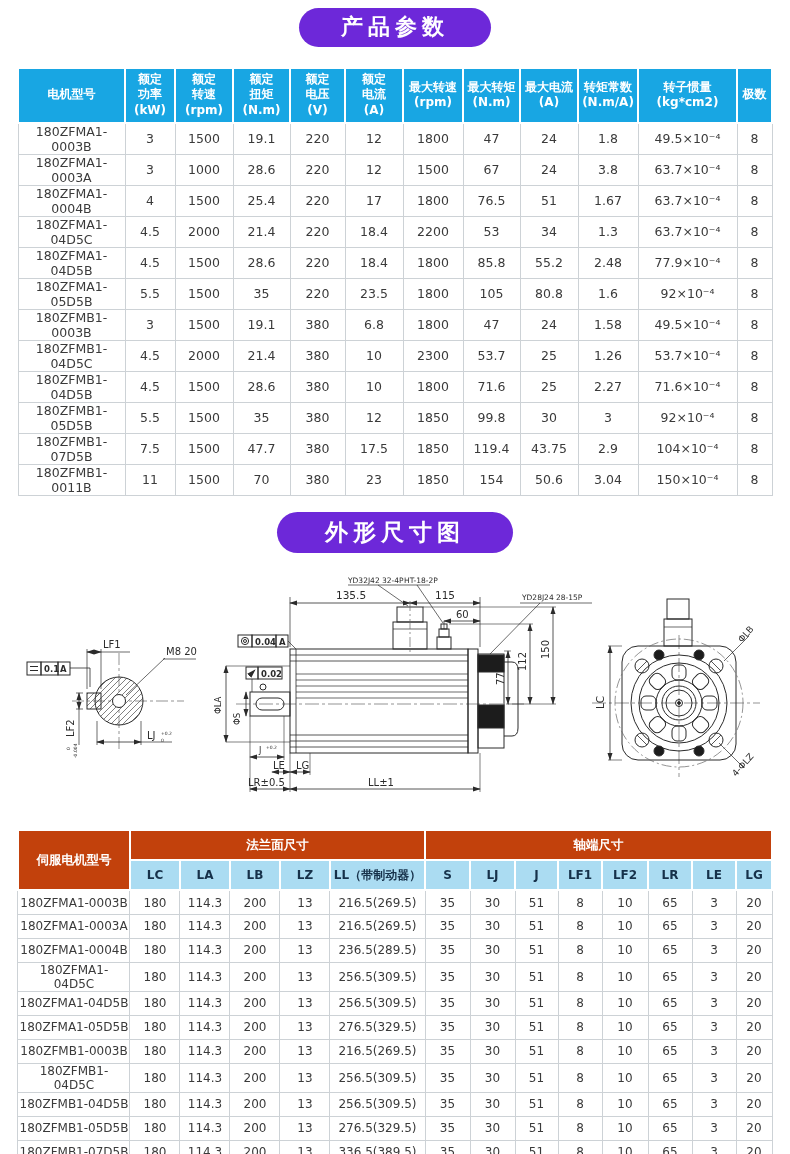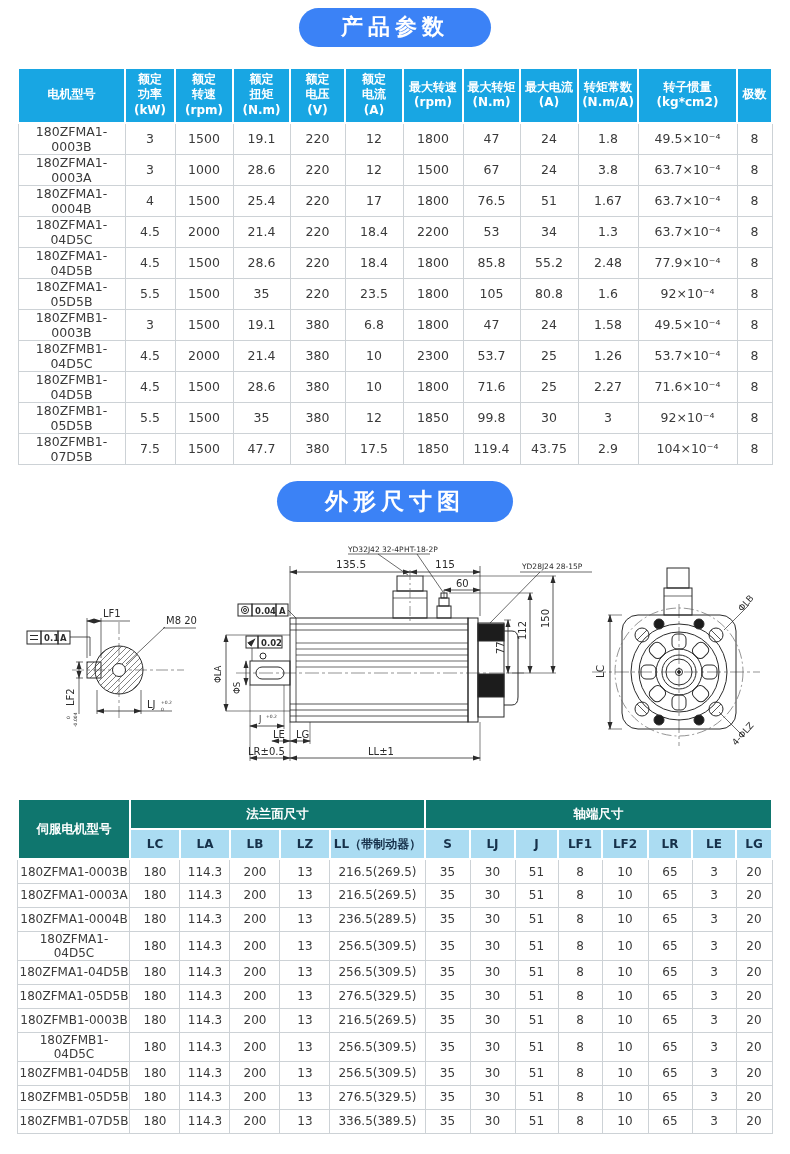--- a/index.html
+++ b/index.html
@@ -4,21 +4,21 @@
 <style>
   * { margin:0; padding:0; box-sizing:border-box; }
   body {
     width:790px; min-height:1154px; background:#ffffff;
     font-family:"DejaVu Sans","Liberation Sans",sans-serif;
     color:#333;
   }
   .page { width:790px; padding-top:8px; }
   .pill-wrap { text-align:center; }
   .pill {
-    display:inline-block; background:#3b82f6; color:#fff;
+    display:inline-block; background:#6d28d9; color:#fff;
     border-radius:22px; font-weight:bold; letter-spacing:5px;
     padding:5px 42px; font-size:22px; line-height:1.3;
   }
   .pill.big { padding:6px 48px; font-size:23px;text-align:center; }
 
   table { border-collapse:collapse; table-layout:fixed; margin:0 auto; }
   .spec-table { width:754px; margin-top:20px; }
   .spec-table th {
     background:#18a6e3; color:#fff; font-weight:bold; font-size:12px;
     border:2px solid #fff; white-space:pre-line; line-height:1.3;
@@ -27,21 +27,21 @@
   .spec-table td {
     border:1px solid #cdd2d6; font-size:12.5px; color:#3a3a3a;
     height:28px; text-align:center; vertical-align:middle; padding:0 1px;
   }
 
   .dim-table { width:754px; margin-top:14px; }
   .dim-table th {
     border:2px solid #fff; text-align:center; vertical-align:middle;
     font-size:12.5px; font-weight:bold; padding:2px 1px;
   }
-  .dim-table th.blue  { background:#0f766e; color:#fff; height:30px;margin-top:12px; }
+  .dim-table th.blue  { background:#c2410c; color:#fff; height:30px;margin-top:12px; }
   .dim-table th.light { background:#abdcf2; color:#16314a; height:30px; font-size:12px; }
   .dim-table td {
     border:1px solid #cdd2d6; font-size:12px; color:#3a3a3a;
     height:24px; text-align:center; vertical-align:middle; padding:0 1px;
   }
 
   .drawing-wrap { margin-top:6px; }
   svg text { font-family:"DejaVu Sans","Liberation Sans",sans-serif; fill:#2b2b2b; }
   .section-gap { height:16px; }
 </style>
@@ -248,20 +248,34 @@
           <td>47.7</td>
           <td>380</td>
           <td>17.5</td>
           <td>1850</td>
           <td>119.4</td>
           <td>43.75</td>
           <td>2.9</td>
           <td>104×10⁻⁴</td>
           <td>8</td>
         </tr>
+        <tr>
+          <td>180ZFMB1-0011B</td>
+          <td>11</td>
+          <td>1500</td>
+          <td>70</td>
+          <td>380</td>
+          <td>23</td>
+          <td>1850</td>
+          <td>154</td>
+          <td>50.6</td>
+          <td>3.04</td>
+          <td>150×10⁻⁴</td>
+          <td>8</td>
+        </tr>
       </tbody>
   </table>
 
   <div class="section-gap"></div>
 
   <div class="pill-wrap">
     <div class="pill big">外形尺寸图</div>
   </div>
 
   <div class="drawing-wrap">

